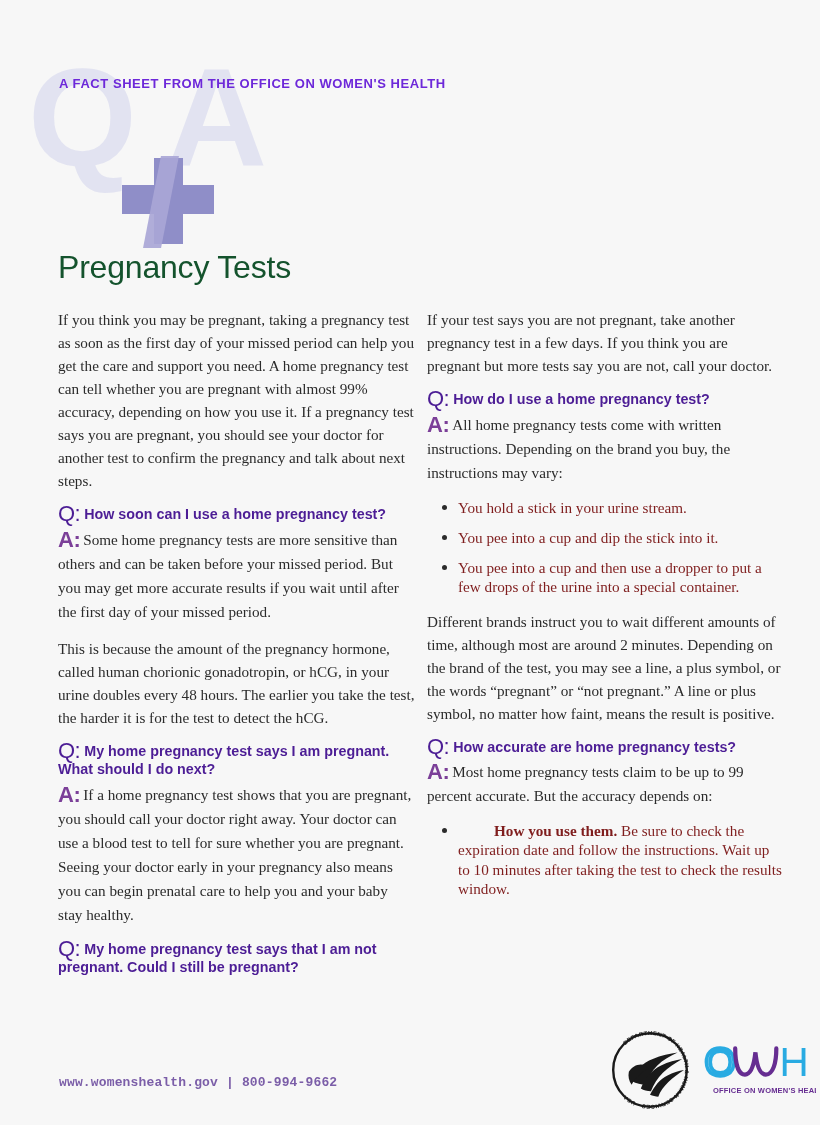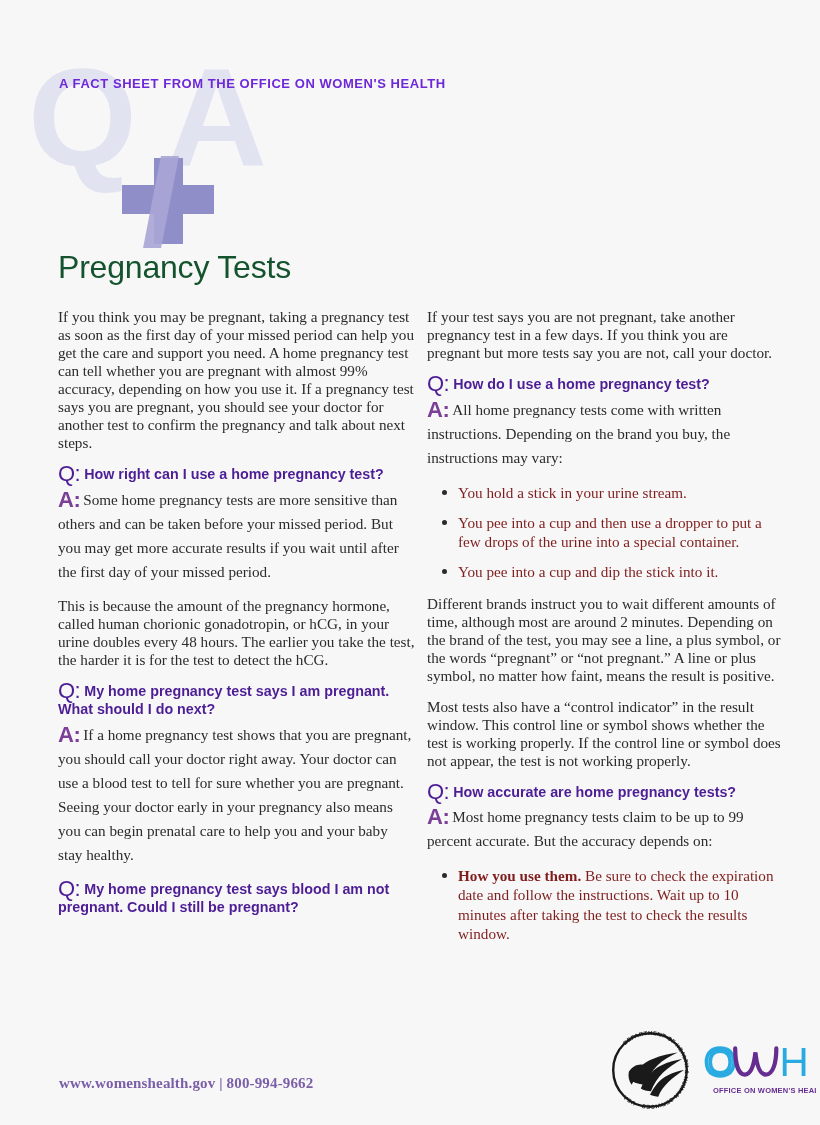--- a/index.html
+++ b/index.html
@@ -107,21 +107,21 @@
     top: 0;
     width: 357px;
   }
   .col-left  { left: 58px; }
   .col-right { left: 427px; }
 
   p.body {
     margin: 0 0 13px 0;
     font-family: "Liberation Serif", serif;
     font-size: 15.2px;
-    line-height: 18px;
+    line-height: 23px;
     color: #2b2b2b;
     text-align: left;
   }
 
   .qa-block { margin: 0 0 13px 0; }
 
   .question {
     margin: 0 0 4px 0;
     font-family: "Liberation Sans", sans-serif;
     font-size: 14.3px;
@@ -170,29 +170,29 @@
   ul.bullets li:before {
     content: "";
     position: absolute;
     left: -16px;
     top: 7px;
     width: 5px;
     height: 5px;
     border-radius: 50%;
     background: #2b2b2b;
   }
-  ul.bullets li b { font-weight: bold; }
+  ul.bullets li b { font-weight: bold; margin-left: 36px; }
 
   
   .footer-url {
     position: absolute;
     left: 59px;
     top: 1075px;
-    font-family: Liberation Serif, serif;
-    font-size: 15px;
+    font-family: Liberation Mono, monospace;
+    font-size: 13px;
     font-weight: bold;
     color: #7b5ea8;
     letter-spacing: 0.15px;
   }
 
   .logos {
     position: absolute;
     left: 604px;
     top: 1022px;
     width: 210px;
@@ -229,53 +229,52 @@
 <div class="kicker">A FACT SHEET FROM THE OFFICE ON WOMEN'S HEALTH</div>
 <h1 class="page-title">Pregnancy Tests</h1>
 
 <div class="columns">
 
   <div class="col col-left">
 
     <p class="body">If you think you may be pregnant, taking a pregnancy test as soon as the first day of your missed period can help you get the care and support you need. A home pregnancy test can tell whether you are pregnant with almost 99% accuracy, depending on how you use it. If a pregnancy test says you are pregnant, you should see your doctor for another test to confirm the pregnancy and talk about next steps.</p>
 
     <div class="qa-block">
-      <p class="question"><span class="qmark">Q:</span> <span>How right can I use a home pregnancy test?</span></p>
+      <p class="question"><span class="qmark">Q:</span> <span>How soon can I use a home pregnancy test?</span></p>
       <p class="answer"><span class="amark">A:</span><span>Some home pregnancy tests are more sensitive than others and can be taken before your missed period. But you may get more accurate results if you wait until after the first day of your missed period.</span></p>
     </div>
 
     <p class="body">This is because the amount of the pregnancy hormone, called human chorionic gonadotropin, or hCG, in your urine doubles every 48 hours. The earlier you take the test, the harder it is for the test to detect the hCG.</p>
 
     <div class="qa-block">
       <p class="question"><span class="qmark">Q:</span> <span>My home pregnancy test says I am pregnant. What should I do next?</span></p>
       <p class="answer"><span class="amark">A:</span><span>If a home pregnancy test shows that you are pregnant, you should call your doctor right away. Your doctor can use a blood test to tell for sure whether you are pregnant. Seeing your doctor early in your pregnancy also means you can begin prenatal care to help you and your baby stay healthy.</span></p>
     </div>
 
     <div class="qa-block">
-      <p class="question"><span class="qmark">Q:</span> <span>My home pregnancy test says blood I am not pregnant. Could I still be pregnant?</span></p>
+      <p class="question"><span class="qmark">Q:</span> <span>My home pregnancy test says that I am not pregnant. Could I still be pregnant?</span></p>
     </div>
 
   </div>
 
   <div class="col col-right">
 
     <p class="body">If your test says you are not pregnant, take another pregnancy test in a few days. If you think you are pregnant but more tests say you are not, call your doctor.</p>
 
     <div class="qa-block">
       <p class="question"><span class="qmark">Q:</span> <span>How do I use a home pregnancy test?</span></p>
       <p class="answer"><span class="amark">A:</span><span>All home pregnancy tests come with written instructions. Depending on the brand you buy, the instructions may vary:</span></p>
       <ul class="bullets">
         <li>You hold a stick in your urine stream.</li>
+        <li>You pee into a cup and dip the stick into it.</li>
         <li>You pee into a cup and then use a dropper to put a few drops of the urine into a special container.</li>
-        <li>You pee into a cup and dip the stick into it.</li>
       </ul>
     </div>
 
     <p class="body">Different brands instruct you to wait different amounts of time, although most are around 2 minutes. Depending on the brand of the test, you may see a line, a plus symbol, or the words “pregnant” or “not pregnant.” A line or plus symbol, no matter how faint, means the result is positive.</p>
-    <p class="body">Most tests also have a “control indicator” in the result window. This control line or symbol shows whether the test is working properly. If the control line or symbol does not appear, the test is not working properly.</p>
 
     <div class="qa-block">
       <p class="question"><span class="qmark">Q:</span> <span>How accurate are home pregnancy tests?</span></p>
       <p class="answer"><span class="amark">A:</span><span>Most home pregnancy tests claim to be up to 99 percent accurate. But the accuracy depends on:</span></p>
       <ul class="bullets">
         <li><b>How you use them.</b><span> Be sure to check the expiration date and follow the instructions. Wait up to 10 minutes after taking the test to check the results window.</span></li>
       </ul>
     </div>
 
   </div>

